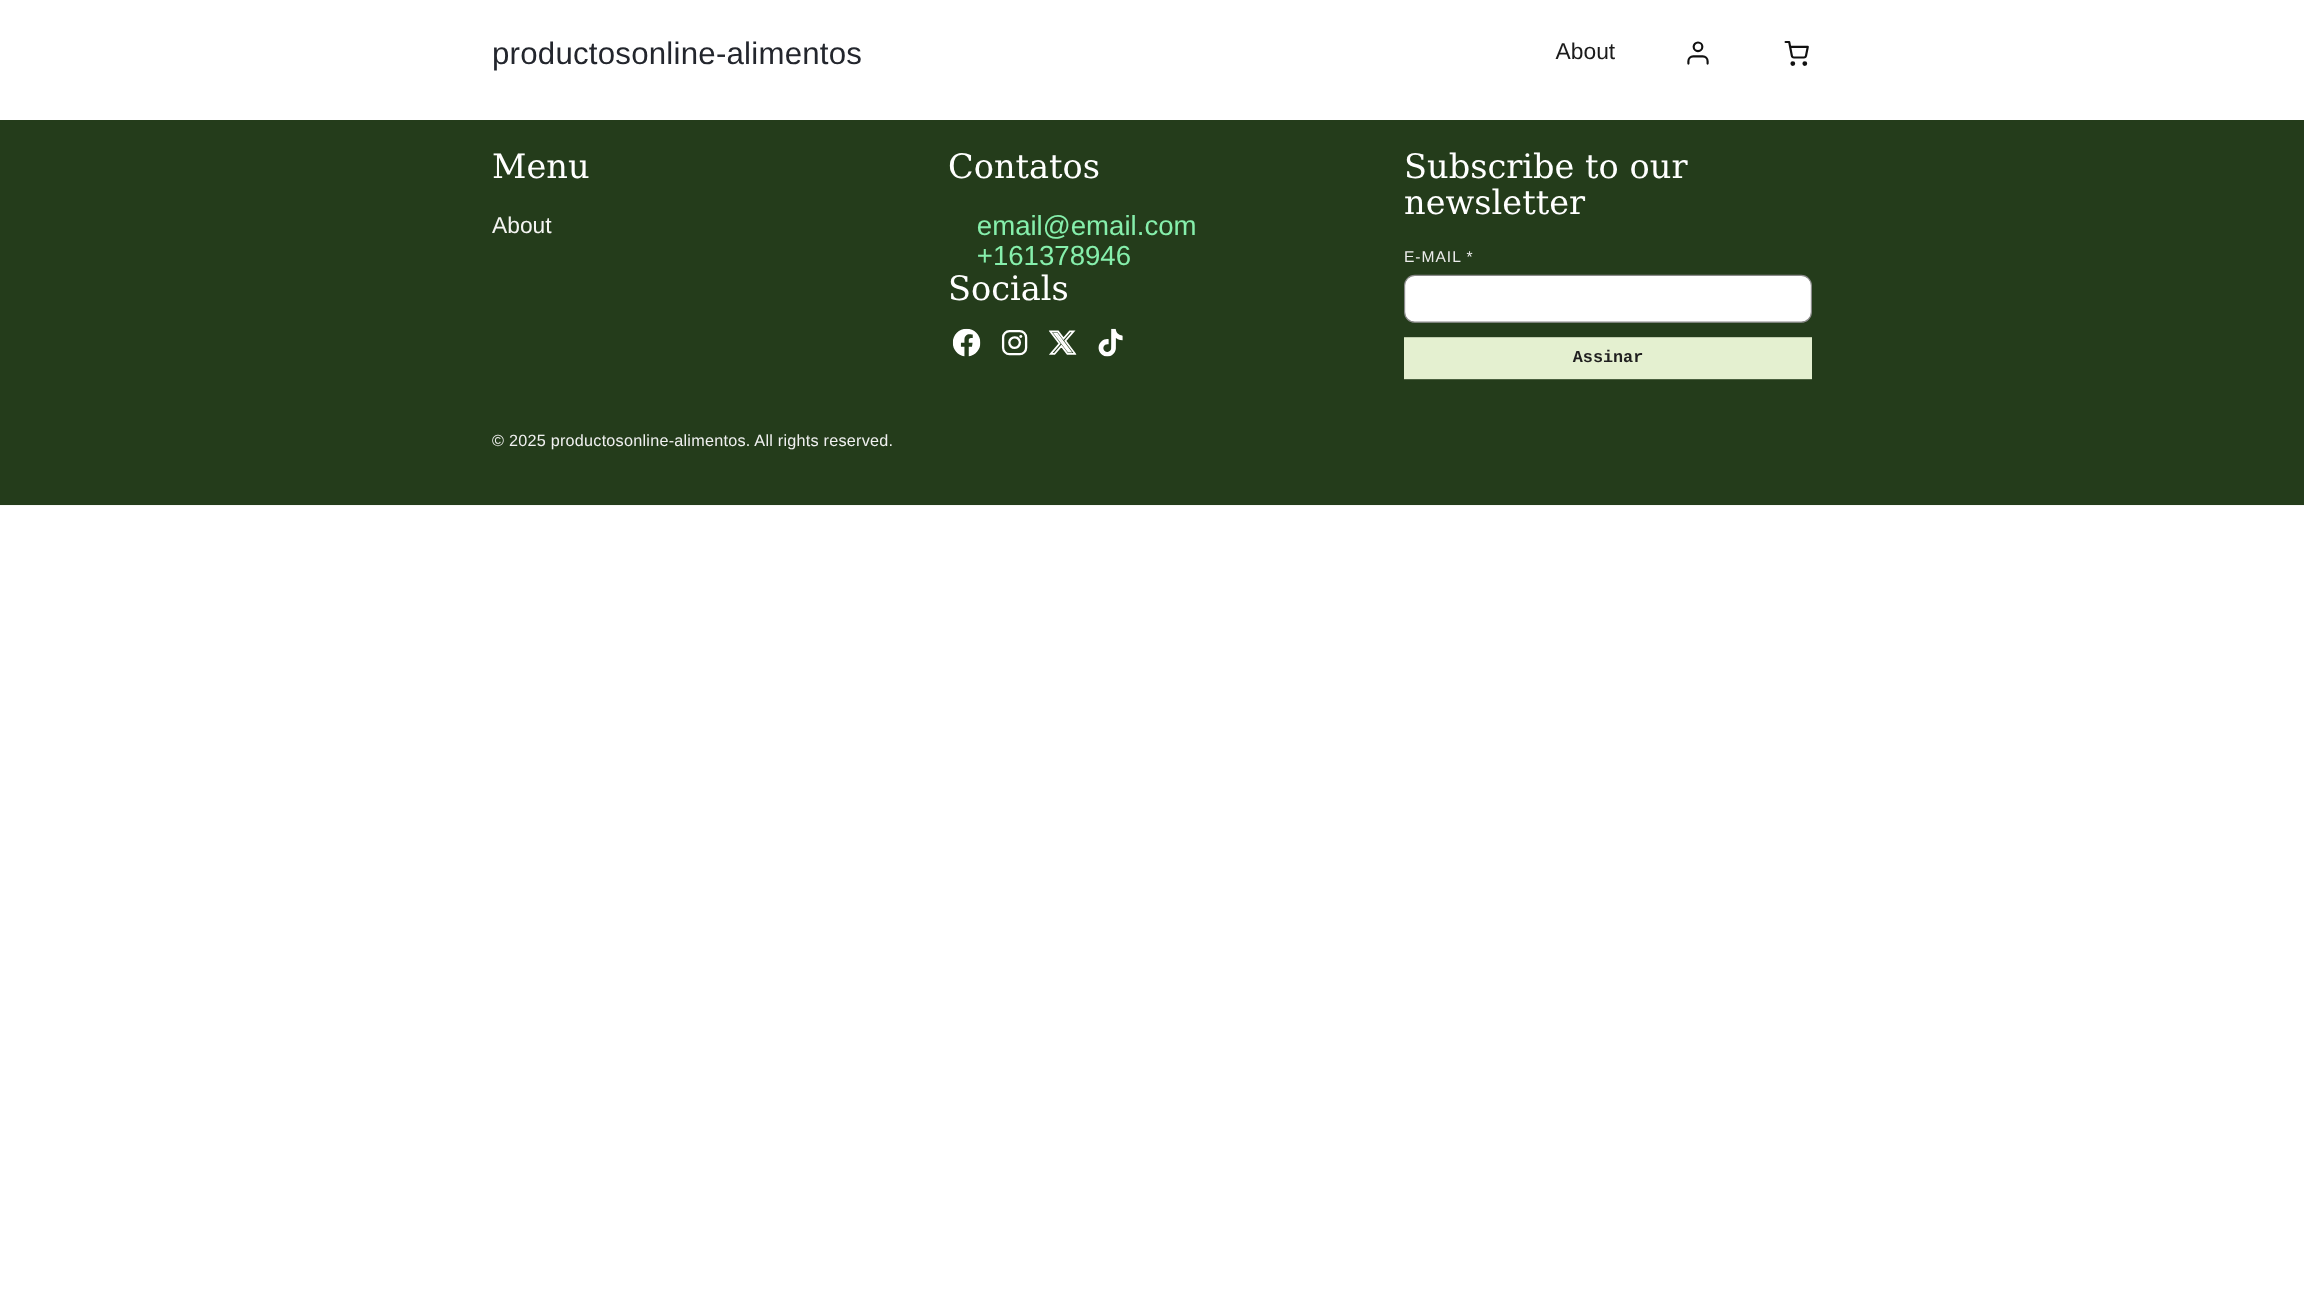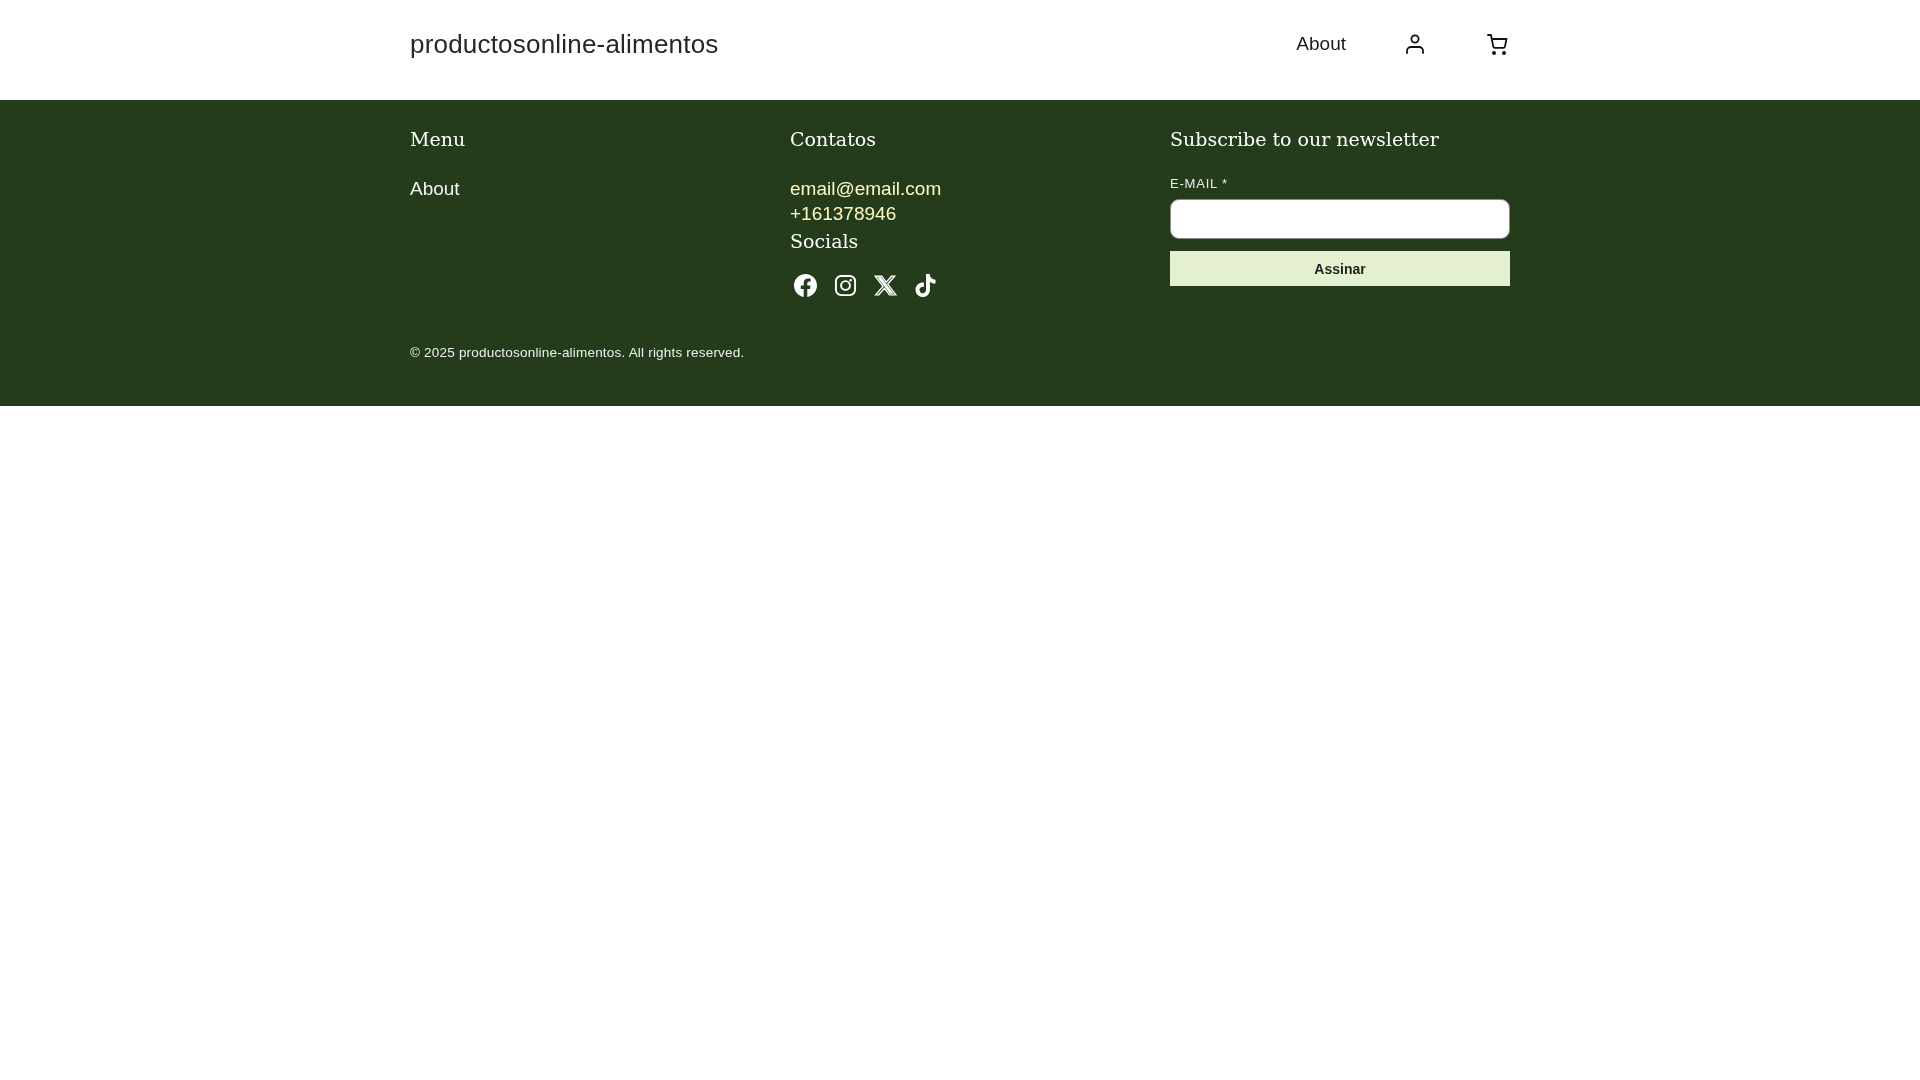--- a/index.html
+++ b/index.html
@@ -12,31 +12,31 @@
   .header-inner { height: 88px; display: flex; align-items: center; justify-content: space-between; }
   .logo { font-size: 26px; font-weight: 500; letter-spacing: .2px; color: var(--header-text, #23262d); text-decoration: none; cursor: pointer; }
   .header-nav { display: flex; align-items: center; gap: 56px; }
   .nav-link { font-size: 19px; color: #1b1b1b; text-decoration: none; cursor: pointer; }
   .hicon { width: 26px; height: 26px; display: inline-flex; align-items: center; justify-content: center; color: #111; cursor: pointer; }
   .hicon svg { width: 24px; height: 24px; }
 
   
   .site-footer { background: var(--footer-bg, #243c1b); color: var(--footer-text, #f7f7f5); padding: 24px 0 46px; }
   .footer-grid { display: grid; grid-template-columns: repeat(3, 1fr); column-gap: 40px; }
-  .fcol h3 { font-family: "DejaVu Serif", "Liberation Serif", serif; font-size: 19px; font-weight: 500; color: #ffffff; line-height: 30px; margin-bottom: 22px; }
+  .fcol h3 { font-family: "DejaVu Serif", "Liberation Serif", serif; font-size: 28px; font-weight: 500; color: #ffffff; line-height: 30px; margin-bottom: 22px; }
   .flink { display: inline-block; font-size: 19px; color: #f4f4f2; text-decoration: none; cursor: pointer; line-height: 25px; }
-  .contact-line { font-size: 19px; line-height: 25px; color: #fef9c3; }
+  .contact-line { font-size: 23px; line-height: 25px; color: #86efac; margin-left: 24px; }
   .socials-heading { }
   .social-row { display: flex; align-items: center; gap: 9px; margin-top: 2px; }
   .sicon { width: 31px; height: 31px; display: inline-flex; align-items: center; justify-content: center; color: #ffffff; cursor: pointer; }
   .sicon svg { width: 23px; height: 23px; }
 
   .nl-label { display: block; font-size: 13px; letter-spacing: .8px; color: #ececec; margin-bottom: 8px; }
   .nl-input { display: block; width: 100%; height: 40px; border: 1px solid #8a8a8a; border-radius: 9px; background: #ffffff; padding: 0 12px; font-size: 17px; font-family: inherit; outline: none; }
-  .nl-button { display: block; width: 100%; height: 35px; margin-top: 12px; border: none; background: var(--subscribe-button-bg, #e4f0d0); color: #1f1f1f; font-family: Liberation Sans, sans-serif; font-size: 14px; font-weight: 700; cursor: pointer; }
+  .nl-button { display: block; width: 100%; height: 35px; margin-top: 12px; border: none; background: var(--subscribe-button-bg, #e4f0d0); color: #1f1f1f; font-family: Liberation Mono, monospace; font-size: 14px; font-weight: 700; cursor: pointer; }
 
   .copyright { text-align: left; font-size: 13.5px; color: #f0f0f0; margin-top: 44px; letter-spacing: .2px; }
 
   .page-body { height: 704px; background: #ffffff; }
 </style>
 </head>
 <body>
 
 <header class="site-header">
   <div class="container header-inner">

